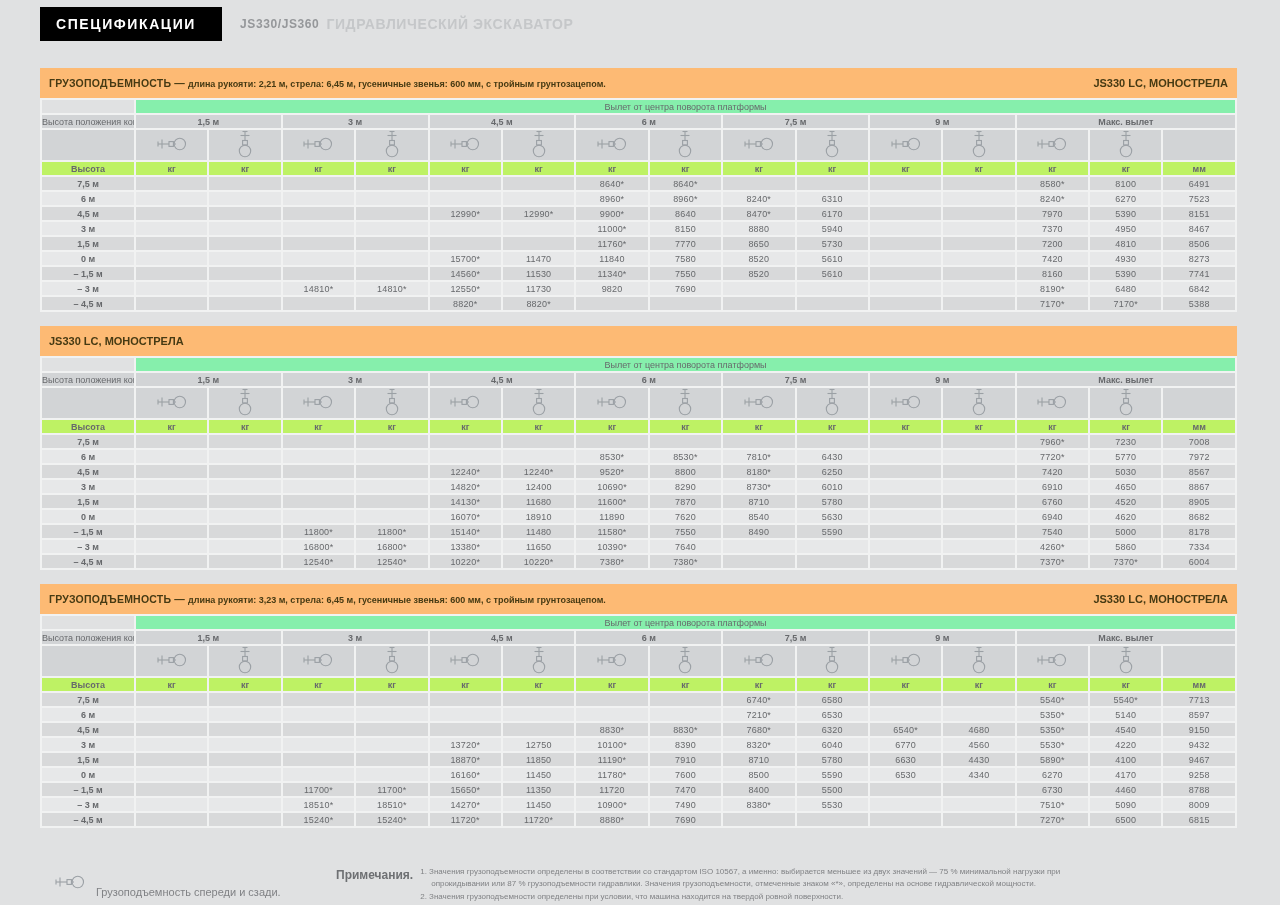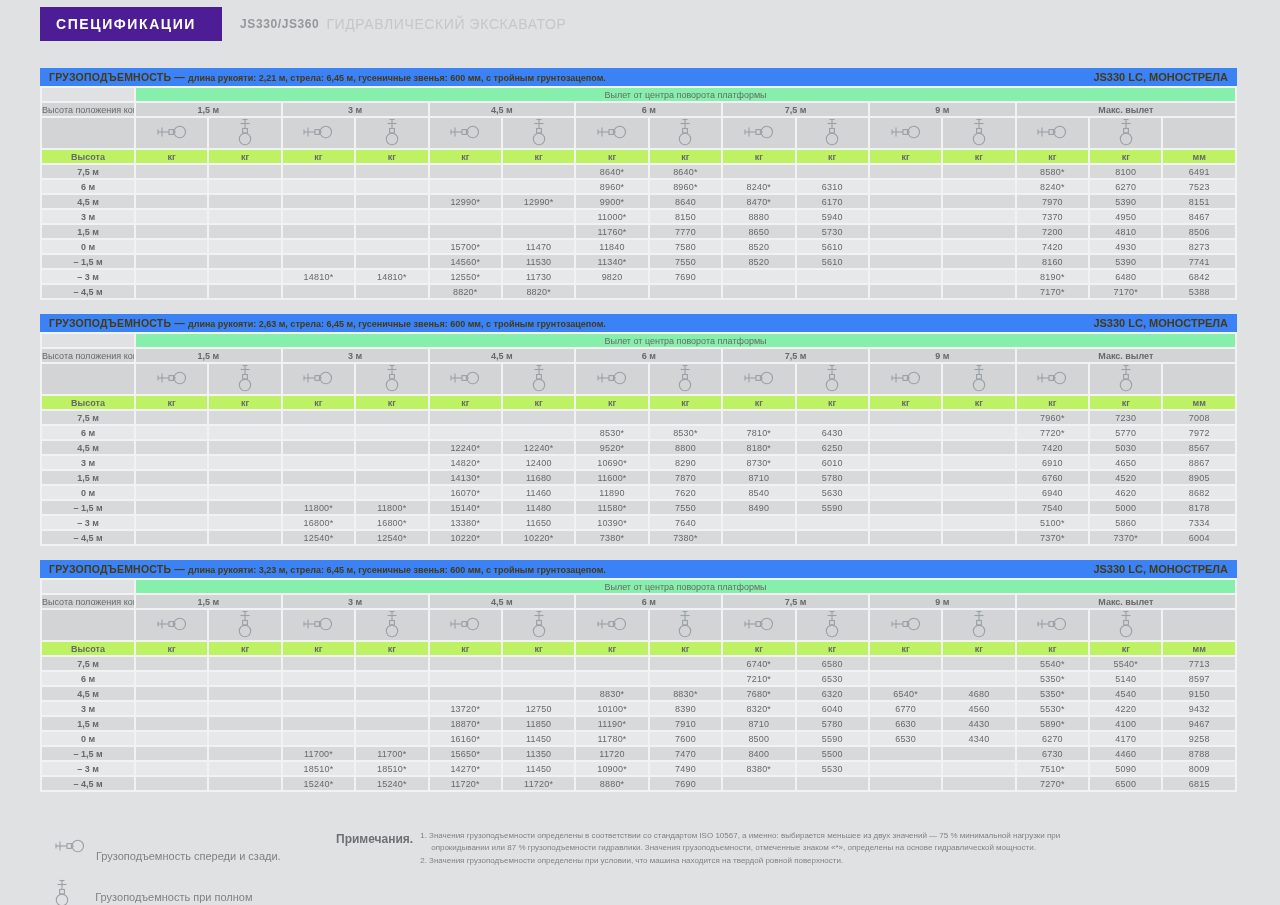--- a/index.html
+++ b/index.html
@@ -7,33 +7,33 @@
     width:1280px;height:905px;overflow:hidden;
     background:#e0e1e2;
     font-family:"Liberation Sans","DejaVu Sans",sans-serif;
     -webkit-font-smoothing:antialiased;
   }
   .page{padding:3px 43px 0 40px;}
 
   
   .doc-header{display:flex;align-items:center;height:37px;margin-top:2px;}
   .spec-box{
-    background:#4c1d95;color:#ffffff;font-weight:bold;
+    background:#000000;color:#ffffff;font-weight:bold;
     font-size:14px;letter-spacing:1.6px;
     padding:9px 26px 9px 16px;
   }
   .model-title{margin-left:18px;font-size:12px;font-weight:bold;color:#95979a;letter-spacing:.6px;}
-  .model-sub{margin-left:7px;font-size:14px;font-weight:normal;color:#c5c7c9;letter-spacing:.6px;}
+  .model-sub{margin-left:7px;font-size:14px;font-weight:bold;color:#c5c7c9;letter-spacing:.6px;}
 
   
   .spec-block{margin-top:26px;}
   .spec-block + .spec-block{margin-top:14px;}
   .bar{
     display:flex;justify-content:space-between;align-items:center;
-    background:#3b82f6;padding:0 9px;height:18px;
+    background:#fdba74;padding:0 9px;height:30px;
   }
   .bar-title{font-size:9px;font-weight:bold;color:#463a13;white-space:nowrap;}
   .bar-title b{font-size:10.5px;letter-spacing:.2px;margin-right:3px;}
   .bar-badge{font-size:11px;font-weight:bold;color:#463a13;white-space:nowrap;}
 
   table.spec-table{
     width:100%;table-layout:fixed;
     border-collapse:separate;border-spacing:2px;
     background:#f1f2f2;
   }
@@ -431,21 +431,20 @@
             <td class="vcell">7170*</td>
             <td class="vcell">7170*</td>
             <td class="vcell">5388</td>
           </tr>
         </tbody>
       </table>
   </section>
 
   <section class="spec-block">
     <div class="bar">
-      <div class="bar-title"><b>ГРУЗОПОДЪЕМНОСТЬ —</b><span>длина рукояти: 2,63 м, стрела: 6,45 м, гусеничные звенья: 600 мм, с тройным грунтозацепом.</span></div>
       <div class="bar-badge">JS330 LC, МОНОСТРЕЛА</div>
     </div>
     <table class="spec-table">
         <colgroup>
           <col style="width:92px">
           <col>
           <col>
           <col>
           <col>
           <col>
@@ -720,21 +719,21 @@
             <td class="vcell">4520</td>
             <td class="vcell">8905</td>
           </tr>
           <tr class="row-light">
             <td class="hcell">0 м</td>
             <td class="vcell"></td>
             <td class="vcell"></td>
             <td class="vcell"></td>
             <td class="vcell"></td>
             <td class="vcell">16070*</td>
-            <td class="vcell">11460</td>
+            <td class="vcell">18910</td>
             <td class="vcell">11890</td>
             <td class="vcell">7620</td>
             <td class="vcell">8540</td>
             <td class="vcell">5630</td>
             <td class="vcell"></td>
             <td class="vcell"></td>
             <td class="vcell">6940</td>
             <td class="vcell">4620</td>
             <td class="vcell">8682</td>
           </tr>
@@ -763,21 +762,21 @@
             <td class="vcell">16800*</td>
             <td class="vcell">16800*</td>
             <td class="vcell">13380*</td>
             <td class="vcell">11650</td>
             <td class="vcell">10390*</td>
             <td class="vcell">7640</td>
             <td class="vcell"></td>
             <td class="vcell"></td>
             <td class="vcell"></td>
             <td class="vcell"></td>
-            <td class="vcell">5100*</td>
+            <td class="vcell">4260*</td>
             <td class="vcell">5860</td>
             <td class="vcell">7334</td>
           </tr>
           <tr class="row-dark">
             <td class="hcell">– 4,5 м</td>
             <td class="vcell"></td>
             <td class="vcell"></td>
             <td class="vcell">12540*</td>
             <td class="vcell">12540*</td>
             <td class="vcell">10220*</td>

